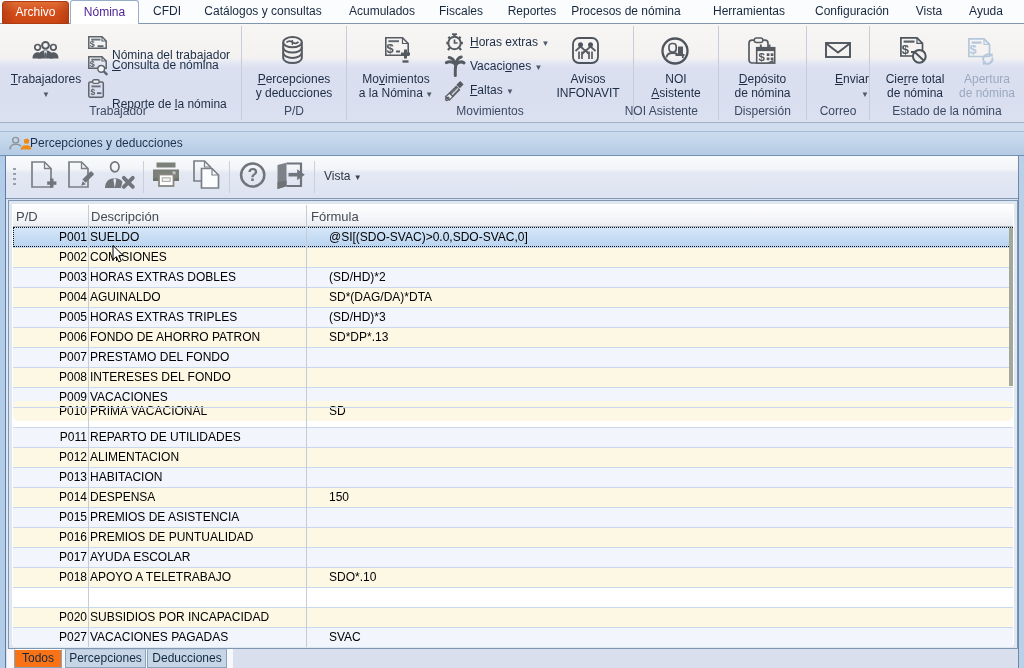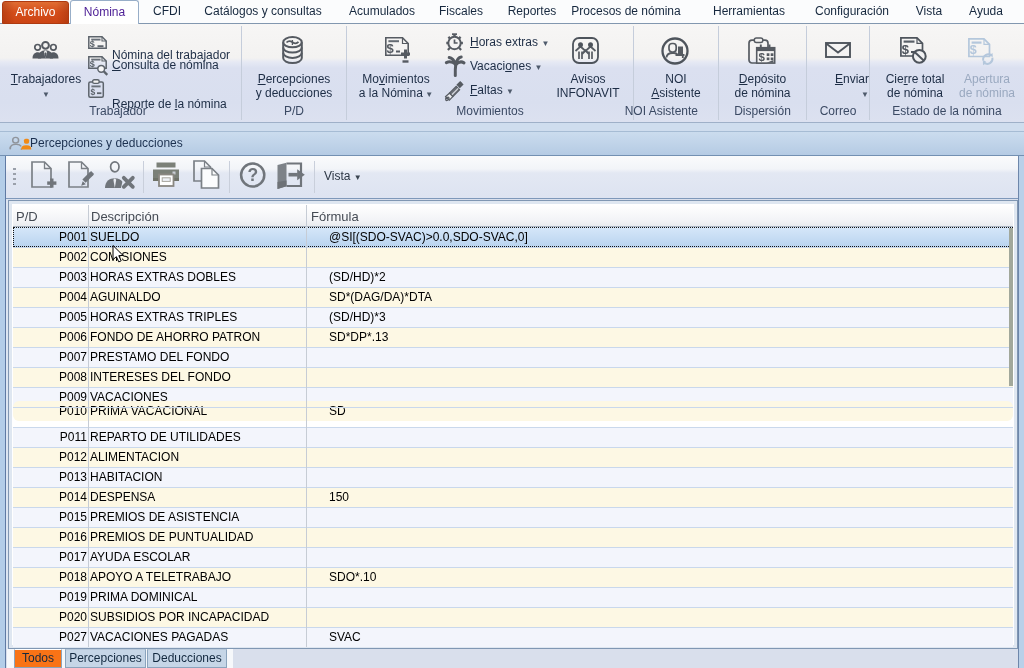--- a/index.html
+++ b/index.html
@@ -447,25 +447,20 @@
         <span class="c2">AYUDA ESCOLAR</span>
         <span class="c3"></span>
       </div>
   <div class="rowline" style="top:342px;"></div>
   <div class="row cream" style="top:362px;">
         <span class="c1">P018</span>
         <span class="c2">APOYO A TELETRABAJO</span>
         <span class="c3">SDO*.10</span>
       </div>
   <div class="rowline" style="top:362px;"></div>
-  <div class="row lav" style="top:382px;">
-        <span class="c1">P019</span>
-        <span class="c2">PRIMA DOMINICAL</span>
-        <span class="c3"></span>
-      </div>
   <div class="rowline" style="top:382px;"></div>
   <div class="row cream" style="top:402px;">
         <span class="c1">P020</span>
         <span class="c2">SUBSIDIOS POR INCAPACIDAD</span>
         <span class="c3"></span>
       </div>
   <div class="rowline" style="top:402px;"></div>
   <div class="row lav" style="top:422px;">
         <span class="c1">P027</span>
         <span class="c2">VACACIONES PAGADAS</span>

